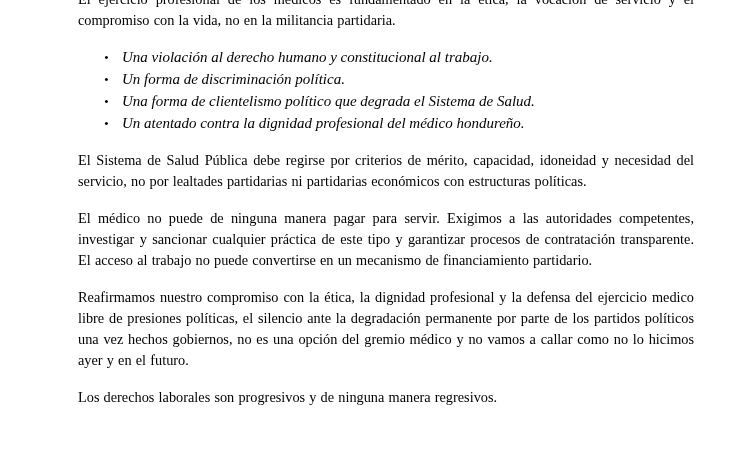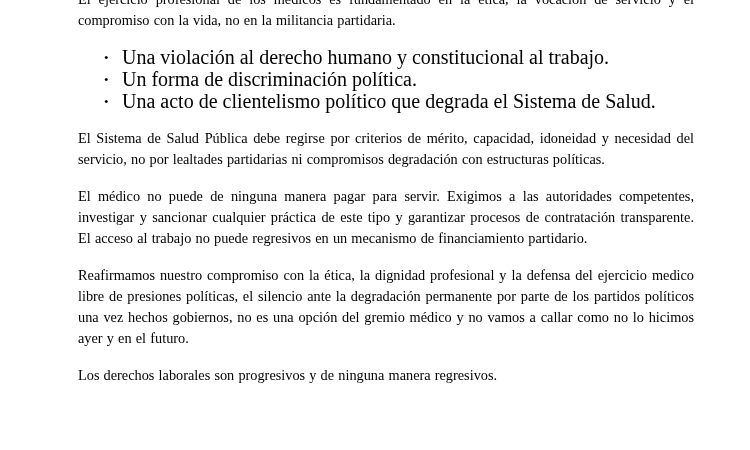--- a/index.html
+++ b/index.html
@@ -36,25 +36,26 @@
   p.para.clipped-top {
     margin-top: -11px;
   }
   ul.bullets {
     list-style: none;
     margin: 0 0 16px 0;
     padding: 0;
   }
   ul.bullets li {
     position: relative;
-    font-size: 20px;
+    font-size: 15px;
     line-height: 21px;
     padding-left: 44px;
     margin: 0 0 1px 0;
     text-align: left;
+    font-style: italic;
   }
   ul.bullets li::before {
     content: "\2022";
     position: absolute;
     left: 26px;
     top: 0;
     font-size: 13px;
     line-height: 21px;
   }
   .lastline {
@@ -66,25 +67,26 @@
 
 <div class="page">
   <div class="doc-body">
 
     <p class="para clipped-top">El ejercicio profesional de los médicos es fundamentado en la ética, la vocación de servicio y el compromiso con la vida, no en la militancia partidaria.</p>
 
 
     <ul class="bullets">
       <li>Una violación al derecho humano y constitucional al trabajo.</li>
       <li>Un forma de discriminación política.</li>
-      <li>Una acto de clientelismo político que degrada el Sistema de Salud.</li>
+      <li>Una forma de clientelismo político que degrada el Sistema de Salud.</li>
+      <li>Un atentado contra la dignidad profesional del médico hondureño.</li>
     </ul>
 
-    <p class="para">El Sistema de Salud Pública  debe regirse por criterios de mérito,  capacidad, idoneidad y necesidad del servicio,   no por lealtades partidarias ni compromisos degradación con estructuras políticas.</p>
+    <p class="para">El Sistema de Salud Pública  debe regirse por criterios de mérito,  capacidad, idoneidad y necesidad del servicio,   no por lealtades partidarias ni partidarias económicos con estructuras políticas.</p>
 
-    <p class="para">El médico no puede de ninguna manera pagar para servir. Exigimos a las autoridades competentes,  investigar y sancionar cualquier práctica de este tipo y garantizar procesos de contratación transparente.  El acceso al trabajo no puede regresivos en un mecanismo de financiamiento partidario.</p>
+    <p class="para">El médico no puede de ninguna manera pagar para servir. Exigimos a las autoridades competentes,  investigar y sancionar cualquier práctica de este tipo y garantizar procesos de contratación transparente.  El acceso al trabajo no puede convertirse en un mecanismo de financiamiento partidario.</p>
 
     <p class="para">Reafirmamos nuestro compromiso con la ética, la dignidad profesional y la defensa del ejercicio medico libre de presiones políticas,  el silencio ante la degradación permanente por parte de los partidos políticos una vez hechos gobiernos, no es una opción del gremio médico y no vamos a callar como no lo hicimos ayer y en el futuro.</p>
 
     <p class="para lastline">Los derechos laborales son progresivos y de ninguna manera regresivos.</p>
 
   </div>
 </div>
 
 </body></html>

